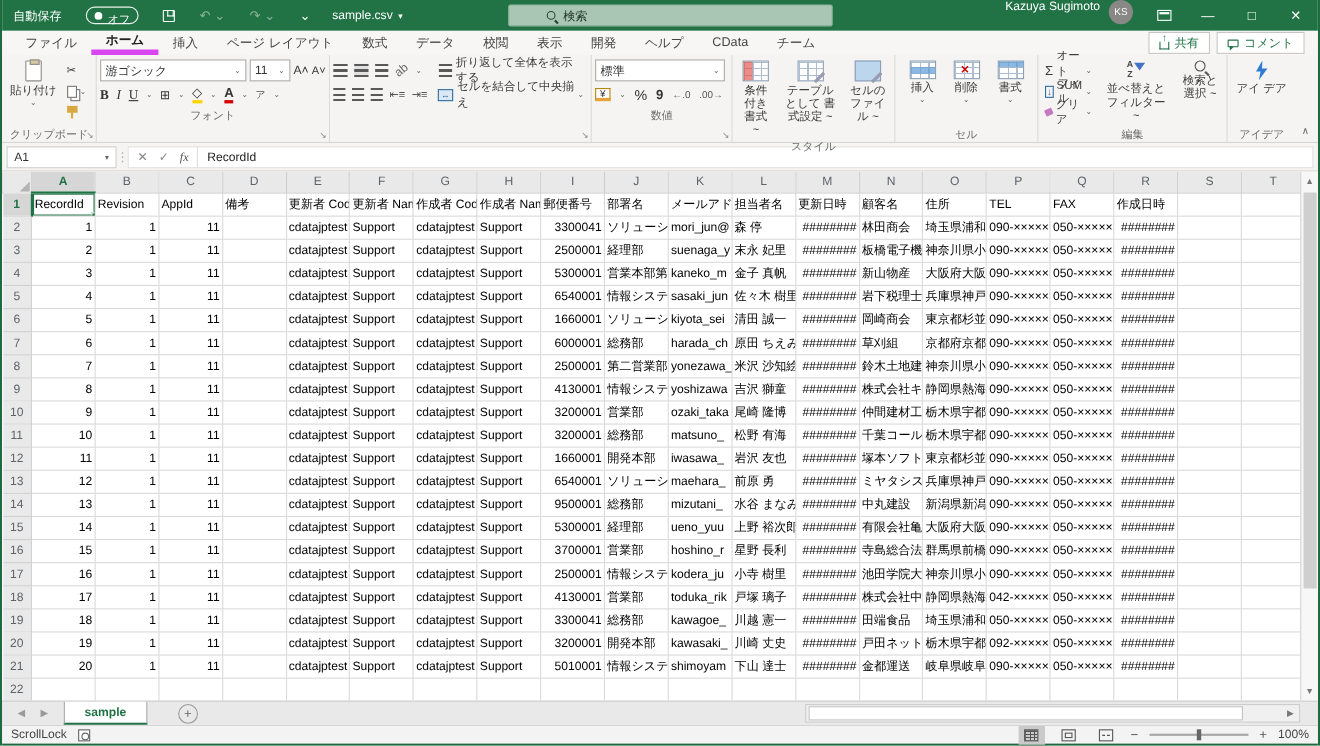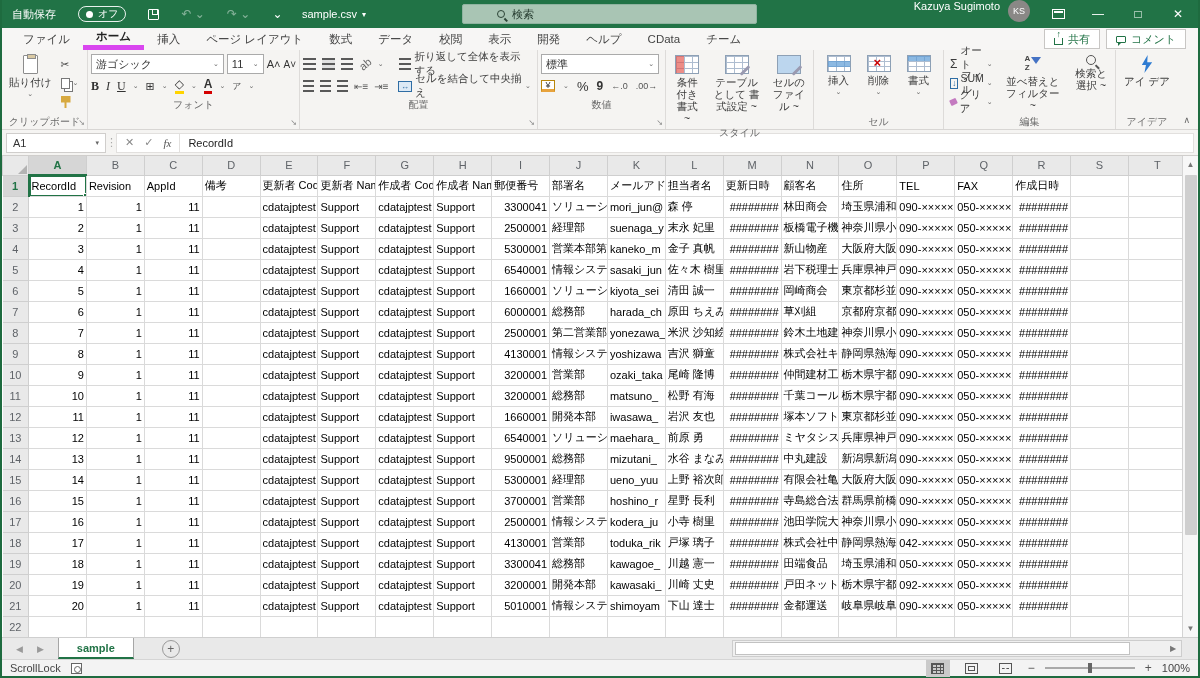--- a/index.html
+++ b/index.html
@@ -3,21 +3,21 @@
 <meta charset="utf-8">
 <style>
   *{box-sizing:border-box;margin:0;padding:0}
   html,body{width:1200px;height:678px;overflow:hidden}
   body{font-family:"Liberation Sans","DejaVu Sans",sans-serif;font-size:11px;color:#333;background:#fff}
   .window{width:1200px;height:678px;position:relative;border-left:2px solid #1e6b3f;border-right:2px solid #1e6b3f;display:flex;flex-direction:column;background:#fff}
 
   
   .titlebar{height:28px;background:#217346;display:flex;align-items:center;color:#fff;flex-shrink:0;position:relative}
   .tb-left{display:flex;align-items:center;gap:22px;padding-left:10px}
-  .pill{display:flex;align-items:center;gap:5px;border:1px solid rgba(255,255,255,.9);border-radius:9px;height:16px;padding:4px 7px;font-size:10px;color:#fff;cursor:default}
+  .pill{display:flex;align-items:flex-start;gap:5px;border:1px solid rgba(255,255,255,.9);border-radius:9px;height:16px;padding:4px 7px;font-size:10px;color:#fff;cursor:default}
   .pill .dot{width:7px;height:7px;border-radius:50%;background:#fff}
   .floppy{width:11px;height:11px;border:1px solid #fff;border-radius:1px;position:relative;display:inline-block}
   .floppy::before{content:"";position:absolute;top:0;left:3px;width:4px;height:4px;border:1px solid #fff;border-top:none}
   .dim{opacity:.45}
   .tb-ic{font-size:12px;color:#fff;line-height:1}
   .filename{position:absolute;left:300px;top:0;height:28px;display:flex;align-items:center;gap:5px;font-size:11px}
   .searchbox{position:absolute;left:460px;top:4px;width:295px;height:20px;background:#a9c5b4;border:1px solid #8fb3a0;border-radius:2px;display:flex;align-items:center;gap:7px;padding-left:34px;color:#21372b}
   .mag{width:8px;height:8px;border:1.5px solid #2c4436;border-radius:50%;position:relative;display:inline-block}
   .mag::after{content:"";position:absolute;width:4px;height:1.5px;background:#2c4436;transform:rotate(45deg);left:6px;top:8px}
   .tb-right{position:absolute;right:0;top:0;height:28px;display:flex;align-items:flex-start}
@@ -275,23 +275,20 @@
           <span class="bars l"></span>
           <span style="color:#555;font-size:10px">⇤≡</span>
           <span style="color:#555;font-size:10px">⇥≡</span>
           <span class="sbtn">
               <span class="mergeic">↔</span>
               <span>セルを結合して中央揃え</span>
               <span class="chev">⌄</span>
             </span>
         </div>
       </div>
-      <div class="rg-label">
-          <span>配置</span>
-        </div>
       <span class="launcher">↘</span>
     </div>
 
     <div class="rgroup" style="width:128px">
       <div style="display:flex;flex-direction:column;width:100%">
         <div class="fontrow">
           <span class="combo" style="width:118px">
               <span>標準</span>
               <span class="chev">⌄</span>
             </span>

